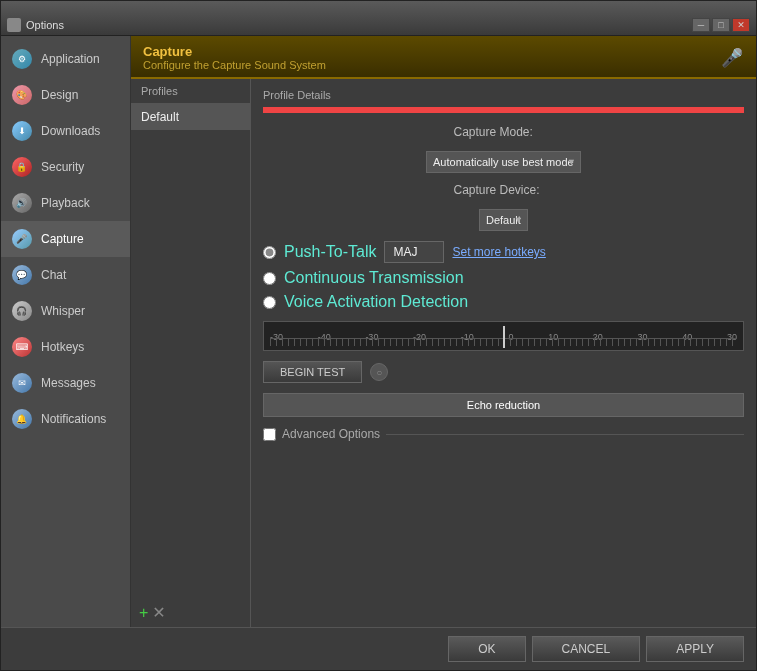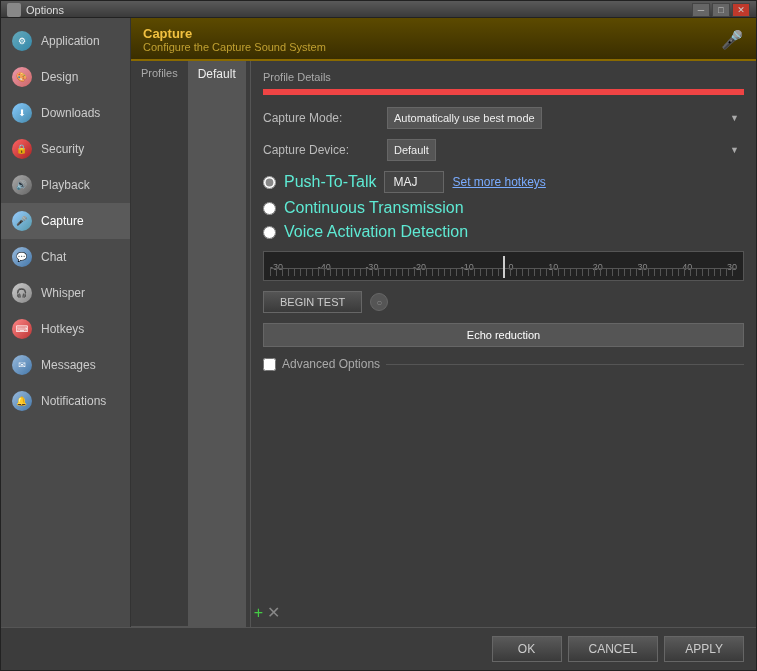--- a/index.html
+++ b/index.html
@@ -16,23 +16,23 @@
       height: 671px;
       background: #3c3c3c;
       border: 1px solid #222;
       display: flex;
       flex-direction: column;
     }
     .title-bar {
       background: linear-gradient(to bottom, #5a5a5a, #3a3a3a);
       height: 17px;
       display: flex;
-      align-items: flex-end;
+      align-items: flex-start;
       justify-content: space-between;
-      padding: 0 6px;
+      padding: 17px 6px;
       border-bottom: 1px solid #222;
     }
     .title-bar-text {
       color: #ddd;
       font-size: 11px;
       display: flex;
       align-items: center;
       gap: 5px;
     }
     .title-bar-icon {
@@ -183,21 +183,22 @@
       color: #aaa;
       font-size: 11px;
       padding-bottom: 6px;
       border-bottom: 6px solid #ef4444;
       margin-bottom: 12px;
     }
     .form-row {
       display: flex;
       align-items: center;
       margin-bottom: 10px;
-      gap: 24px;
+      gap: 12px;
+      flex-direction: column;
     }
     .form-label {
       color: #bbb;
       font-size: 12px;
       width: 100px;
       flex-shrink: 0;
     }
     .form-select {
       flex: 1;
       background: #555;
@@ -328,29 +329,29 @@
       border-top: 1px solid #555;
       padding: 8px 12px;
       display: flex;
       justify-content: flex-end;
       gap: 6px;
     }
     .bottom-btn {
       background: linear-gradient(to bottom, #5a5a5a, #3a3a3a);
       border: 1px solid #666;
       color: #ccc;
-      padding: 5px 20px;
+      padding: 5px 29px;
       font-size: 12px;
       cursor: pointer;
       min-width: 70px;
       text-align: center;
     }
     .profiles-section {
       display: flex;
-      flex-direction: row;
+      flex-direction: column;
       height: 100%;
     }
   </style>
 </head>
 <body>
 
 <div class="window">
   <div class="title-bar">
     <div class="title-bar-text">
       <div class="title-bar-icon"></div>

